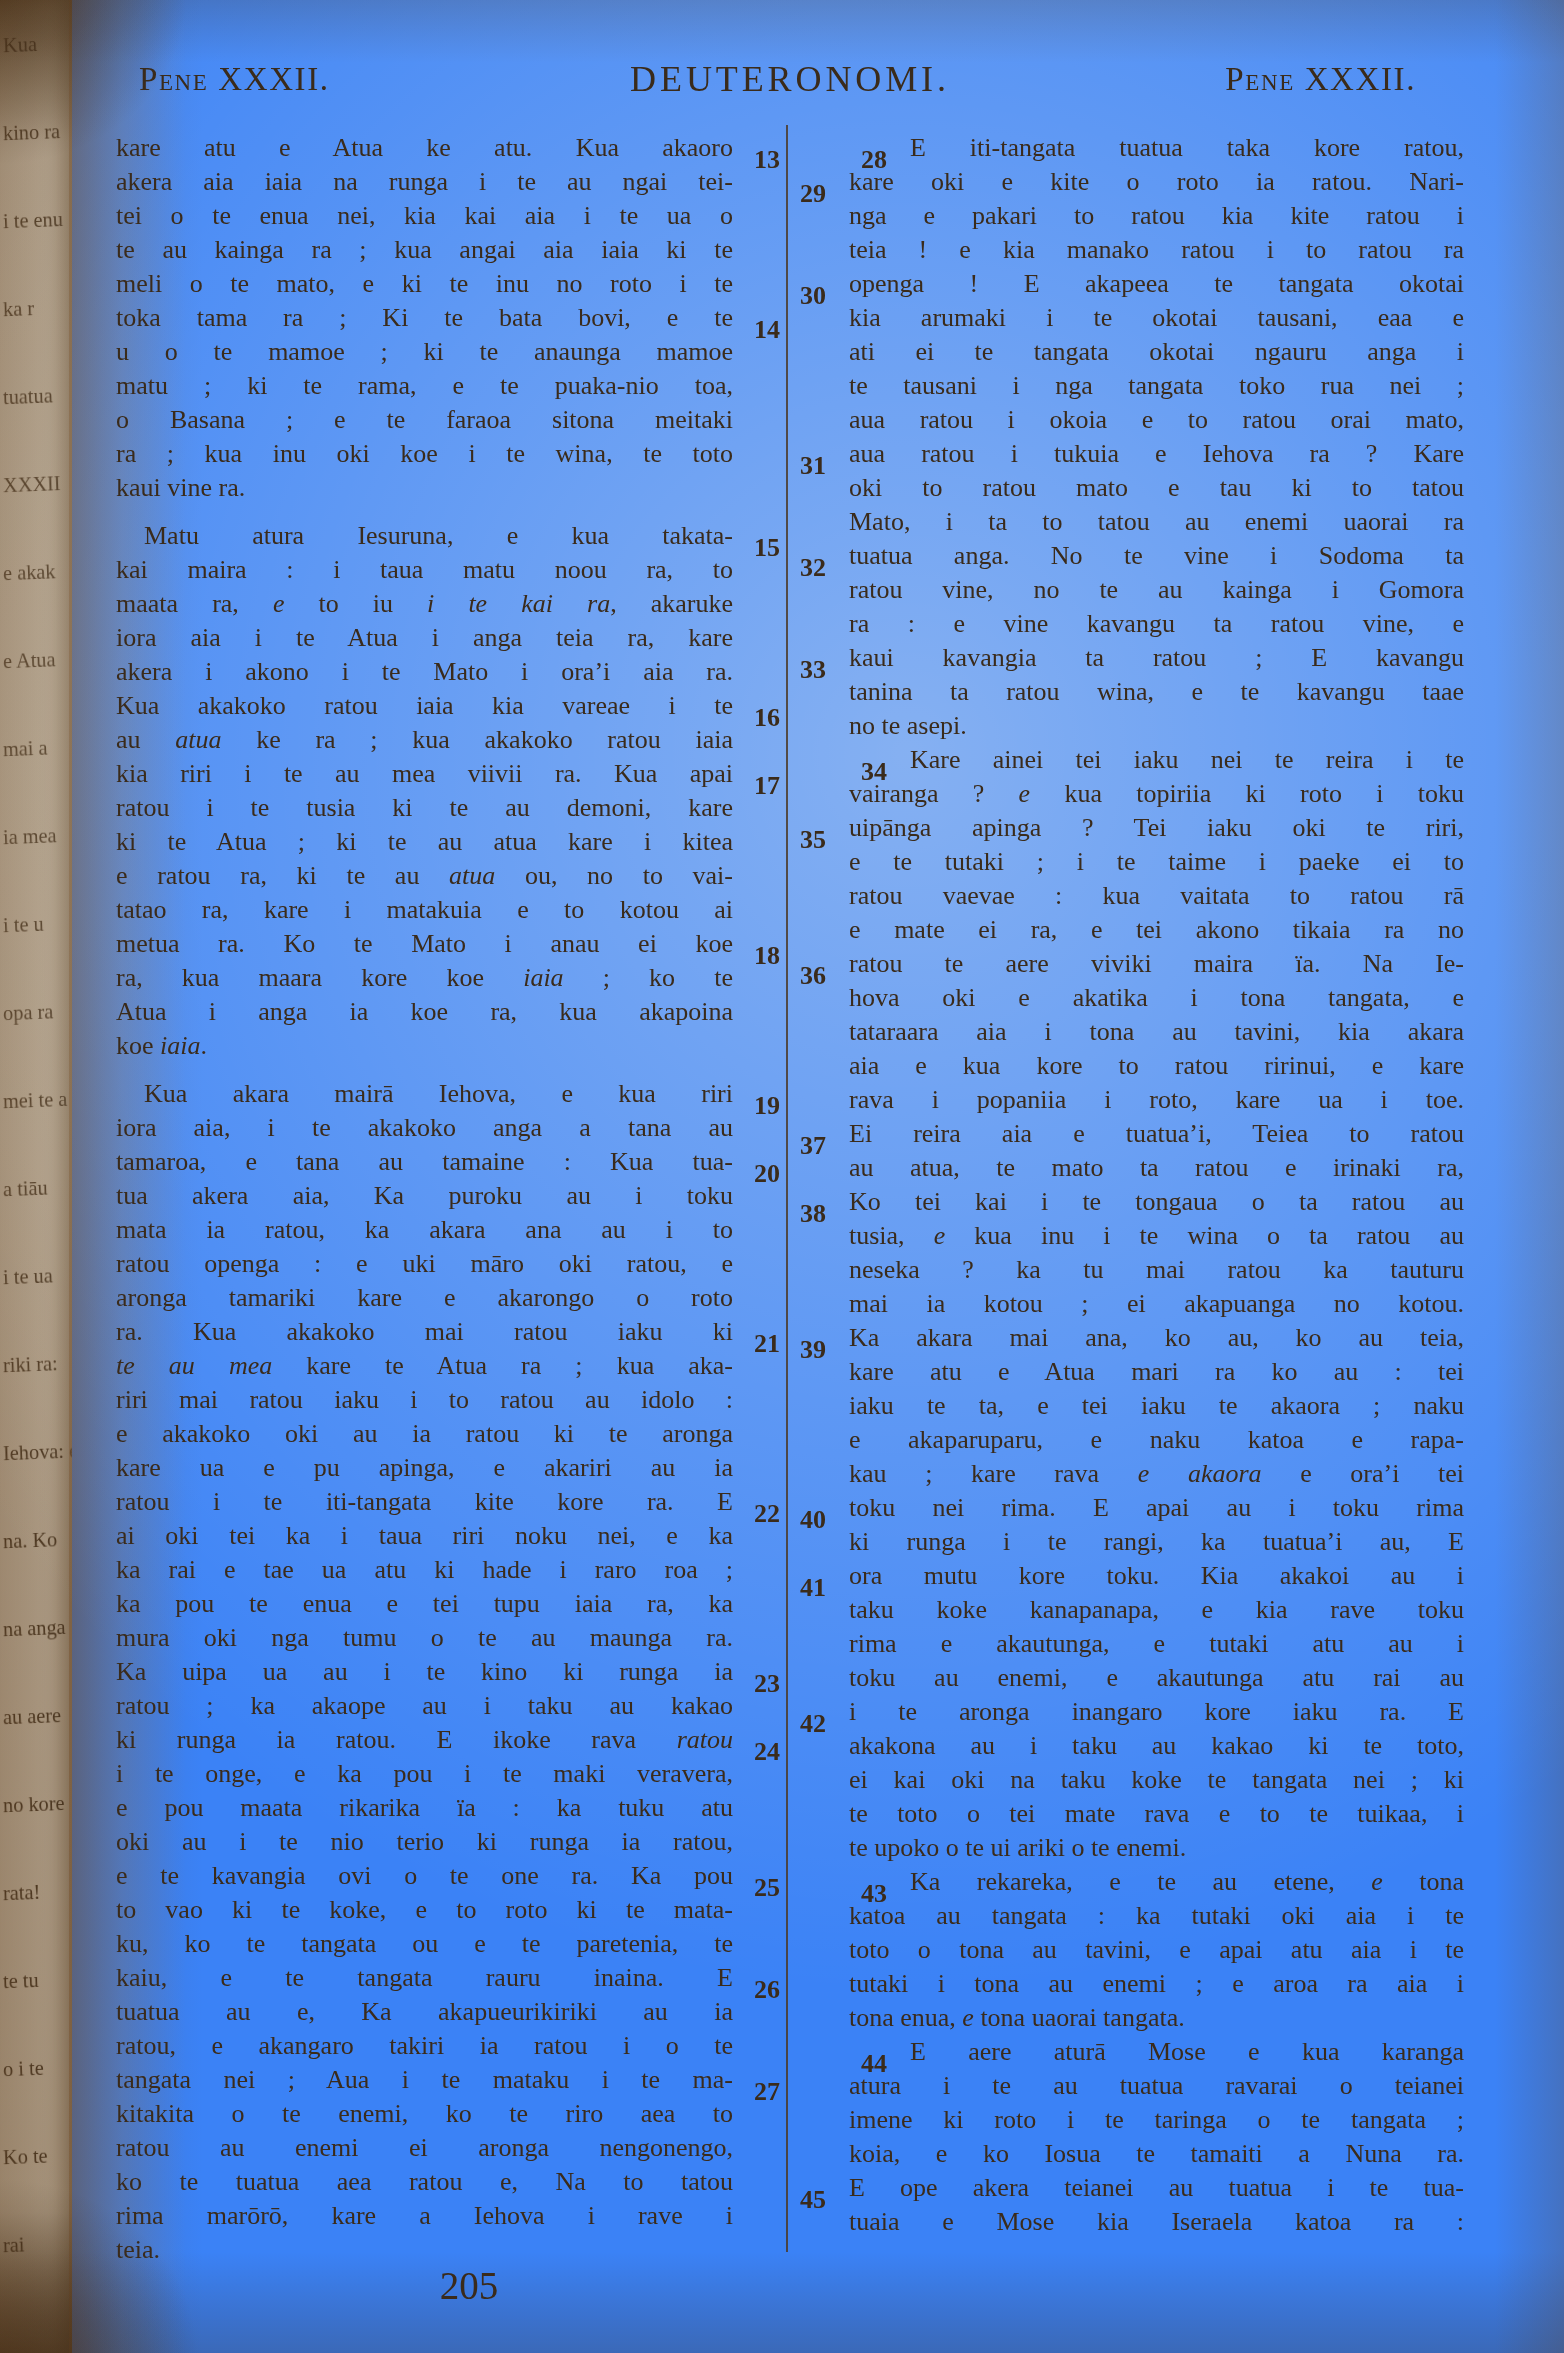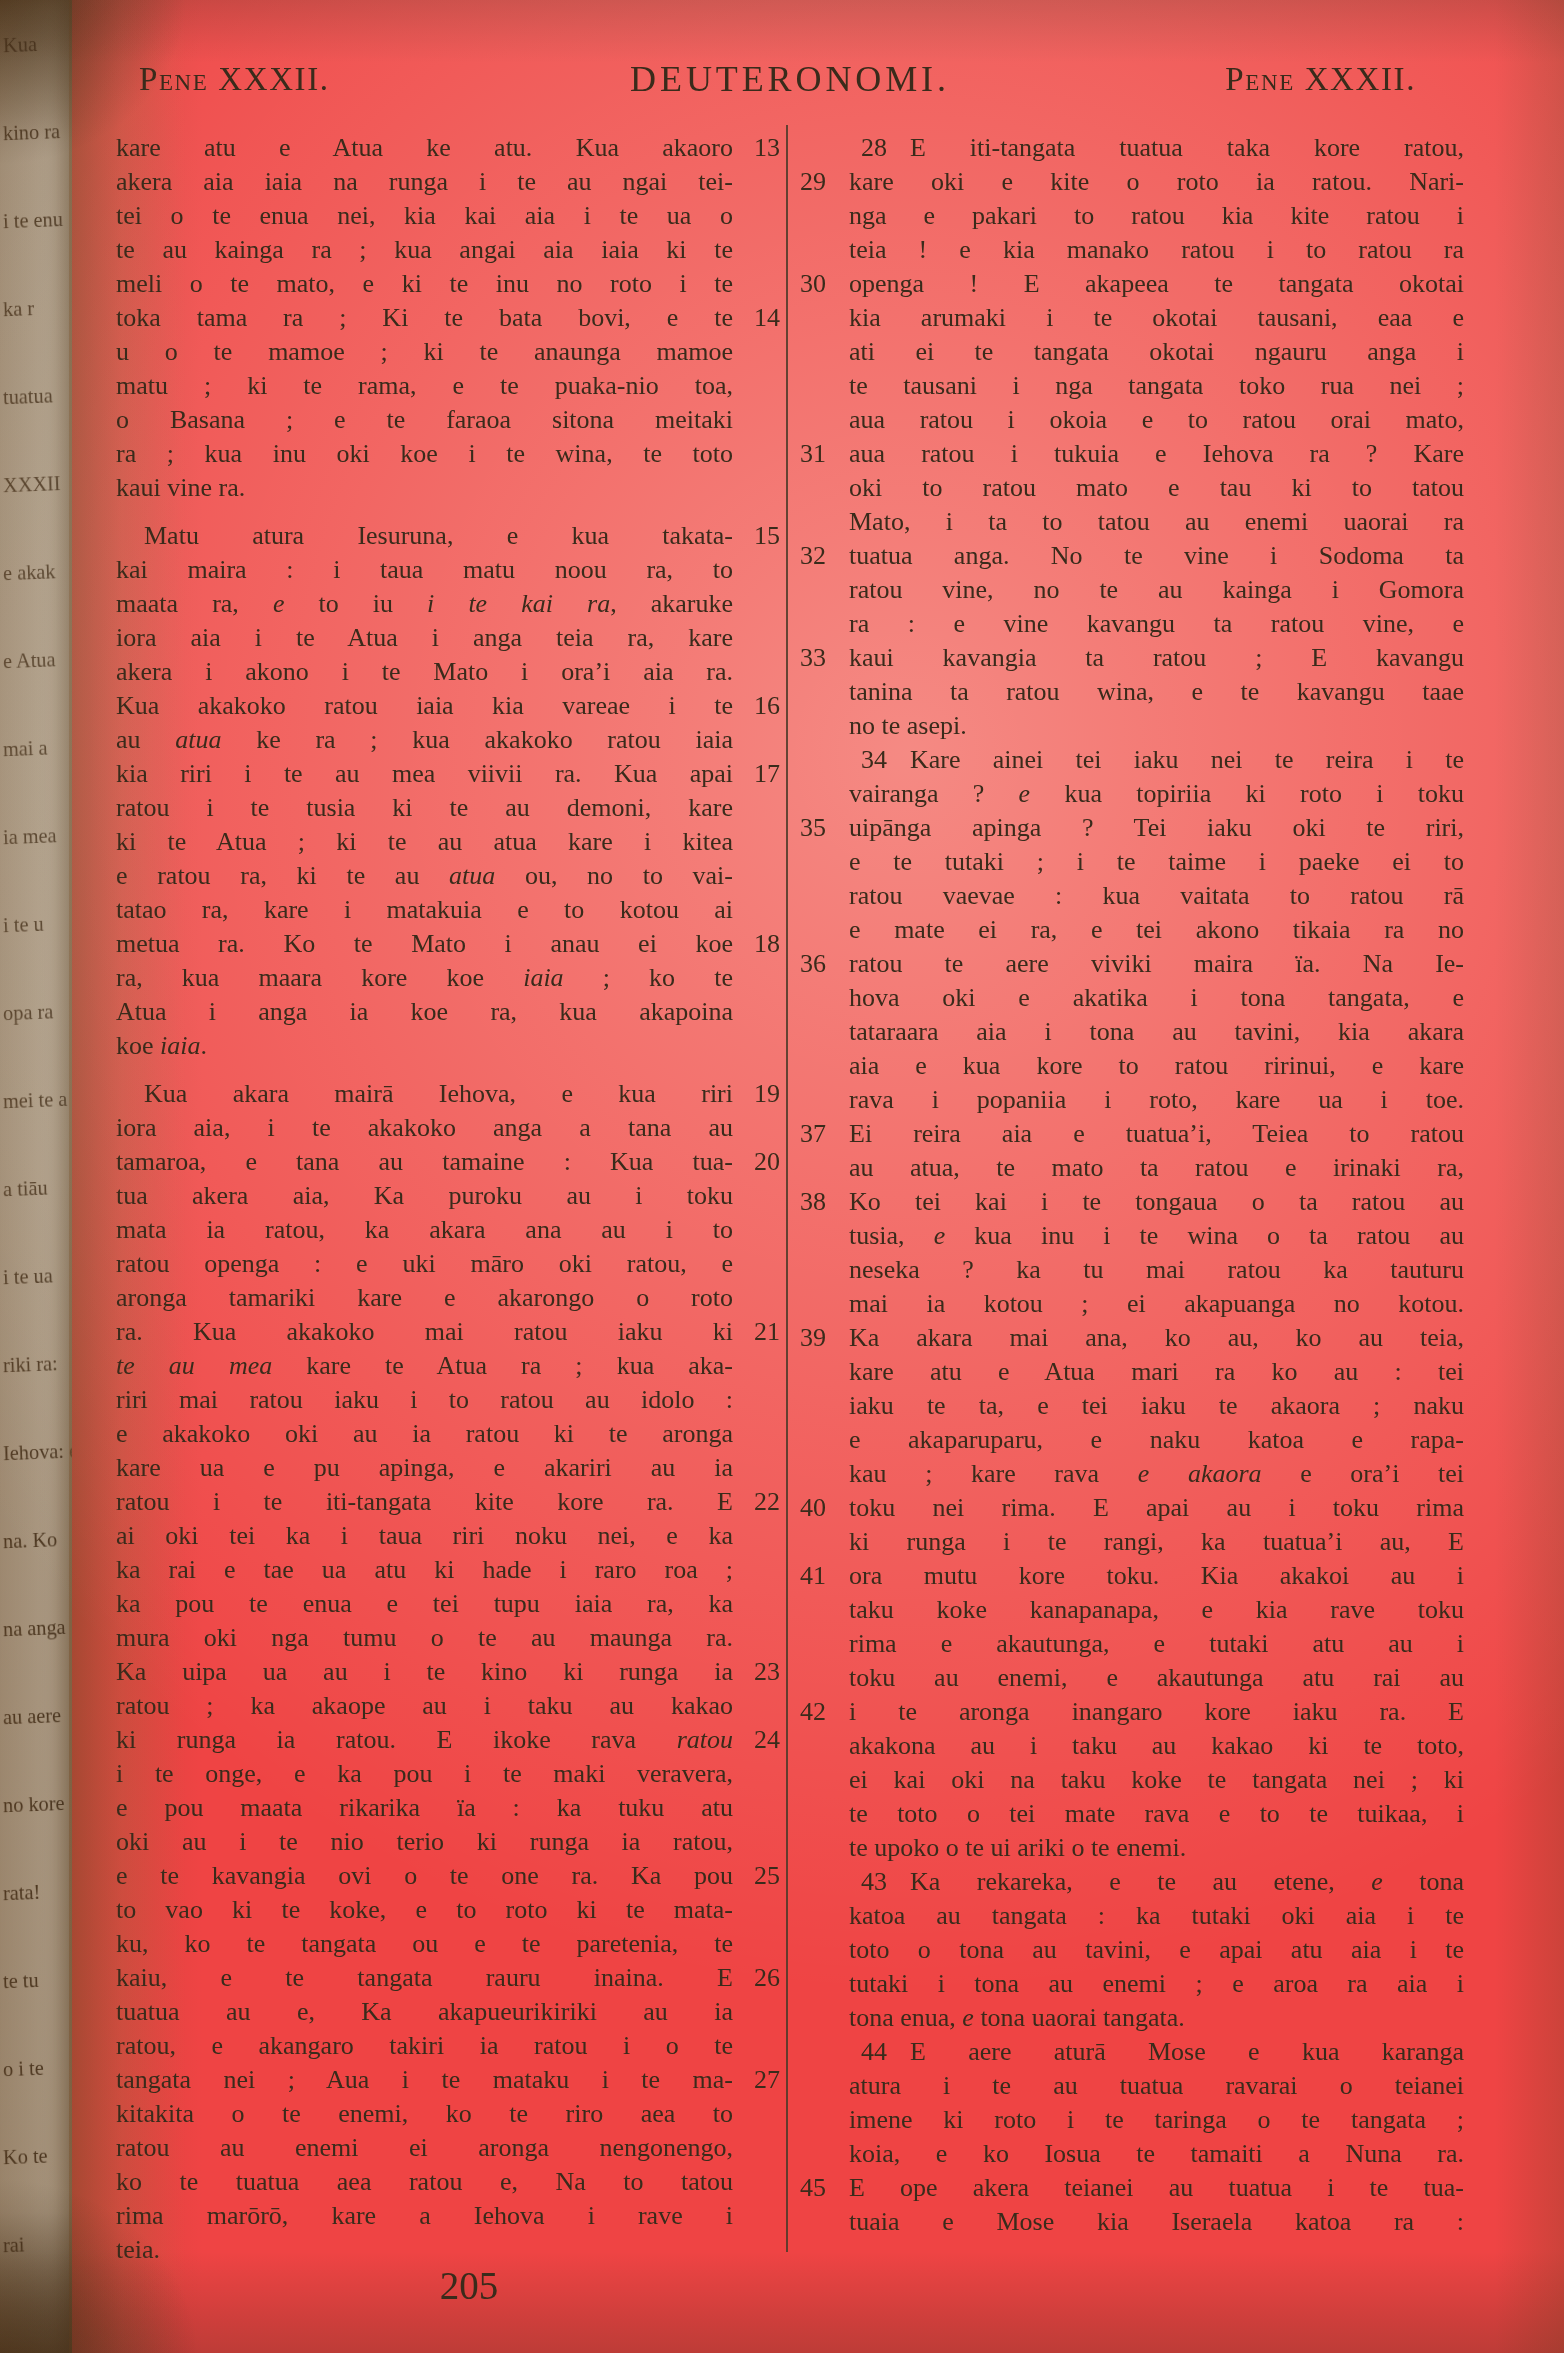--- a/index.html
+++ b/index.html
@@ -1,18 +1,18 @@
 <!DOCTYPE html>
 <html style="font-size:12.5px"><head>
 <meta charset="utf-8">
 <style>
   html,body{margin:0;padding:0;background:#171009;}
   #stage{position:relative;width:1565px;height:2354px;overflow:hidden;
          font-family:"Liberation Serif","DejaVu Serif",serif;
-         background:#ef4444;}
+         background:#3b82f6;}
   
   #stage::before{content:"";position:absolute;inset:0;pointer-events:none;z-index:3;
     background:
       radial-gradient(120% 85% at 58% 32%, rgba(255,252,235,.38), rgba(255,252,235,0) 62%),
       linear-gradient(90deg, rgba(97,62,28,.42) 0px, rgba(97,62,28,.16) 102px, rgba(97,62,28,0) 203px),
       linear-gradient(270deg, rgba(97,62,28,.25) 0px, rgba(97,62,28,0) 70px),
       linear-gradient(0deg, rgba(58,38,20,.28) 0px, rgba(58,38,20,0) 102px),
       linear-gradient(180deg, rgba(58,38,20,.22) 0px, rgba(58,38,20,0) 63px),
       radial-gradient(266px 235px at 0% 0%, rgba(35,22,10,.55), rgba(35,22,10,0) 70%),
       radial-gradient(282px 250px at 0% 100%, rgba(35,22,10,.5), rgba(35,22,10,0) 70%);}
@@ -36,21 +36,21 @@
 
   
   .col{position:absolute;top:131px;width:664px;z-index:4;color:#3a2b1b;
        font-size:26px;line-height:34px;}
   #col-left{left:116px;}
   #col-right{left:800px;}
   .line{position:relative;text-align:justify;text-align-last:justify;white-space:normal;}
   .line.end{text-align-last:left;}
   #col-left .line{padding-right:47px;}
   #col-right .line{padding-left:49px;}
-  .vnum{position:absolute;top:0;}
+  .vnum{position:absolute;top:12px;font-weight:bold;}
   #col-left .vnum{right:0;}
   #col-right .vnum{left:0;}
   #col-left .line.indent{text-indent:28px;margin-top:14px;}
   #col-right .line.indent{text-indent:61px;}
   .line i{font-style:italic;}
 
   #divider{position:absolute;left:786px;top:125px;height:2127px;width:1.6px;z-index:4;
            background:#4b3a28;opacity:.85;}
 
   #page-number{position:absolute;left:336px;top:2263px;width:266px;z-index:4;

